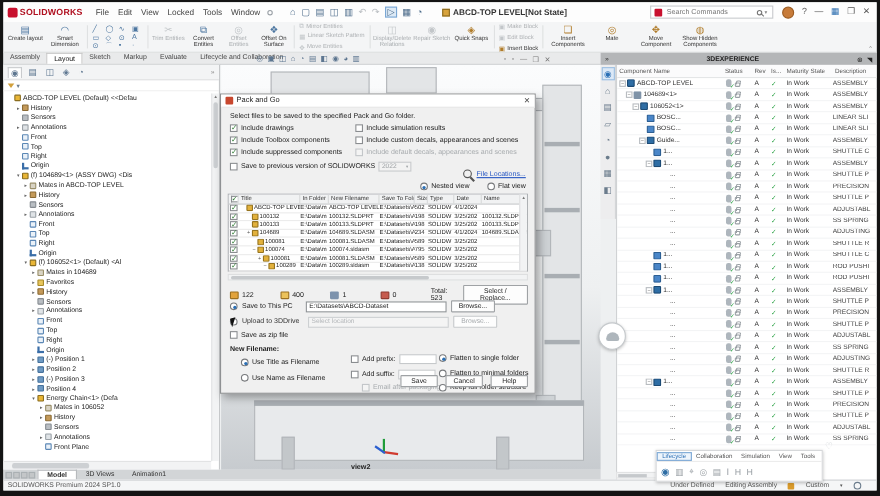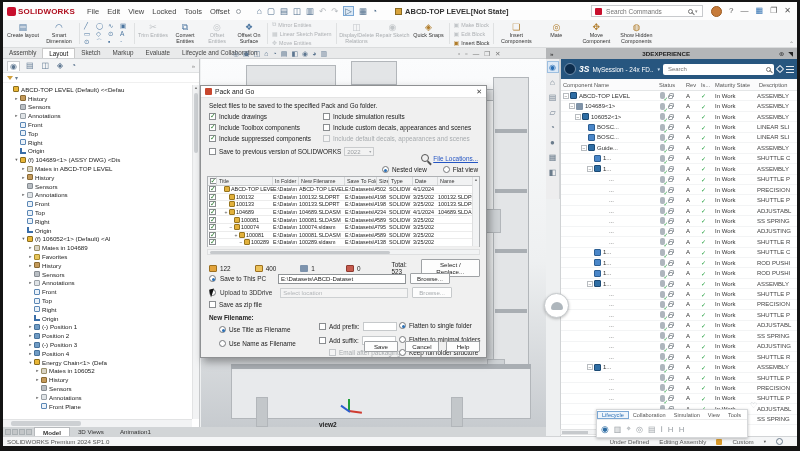--- a/index.html
+++ b/index.html
@@ -230,21 +230,21 @@
       <span class="swmark"></span>
       <span class="swtext">SOLIDWORKS</span>
     </div>
     <div style="display:flex">
 
     <span class="menu">File</span>
           <span class="menu">Edit</span>
           <span class="menu">View</span>
           <span class="menu">Locked</span>
           <span class="menu">Tools</span>
-          <span class="menu">Offset</span>
+          <span class="menu">Window</span>
         </div>
     <span class="pin"></span>
     <div class="qat">
 
     <span class="qicon">⌂</span>
           <span class="qicon">▢</span>
           <span class="qicon">▤</span>
           <span class="qicon">◫</span>
           <span class="qicon">▥</span>
           <span class="qicon dis">↶</span>
@@ -1006,36 +1006,20 @@
         <span class="ttab">⌂</span>
         <span class="ttab">▤</span>
         <span class="ttab">▱</span>
         <span class="ttab">◔</span>
         <span class="ttab">●</span>
         <span class="ttab">▦</span>
         <span class="ttab">◧</span>
       </div>
 
   <div class="tpanel">
-    <div class="tphead">
-      <span class="tpav"></span>
-      <span class="dslogo">3S</span>
-      <span class="sess">MySession - 24x FD...</span>
-      <span class="sesschev">▾</span>
-      <span class="tsearch">
-        <input placeholder="Search" style="">
-        <span class="mag"></span>
-      </span>
-      <span class="tagic"></span>
-      <span class="hamb">
-            <i></i>
-            <i></i>
-            <i></i>
-          </span>
-    </div>
     <div class="tcols">
       <span class="tc-name">Component Name</span>
       <span class="tc-st">Status</span>
       <span class="tc-rev">Rev</span>
       <span class="tc-is">Is...</span>
       <span class="tc-mat">Maturity State</span>
       <span class="tc-desc">Description</span>
     </div>
     <div class="tbody">
 

